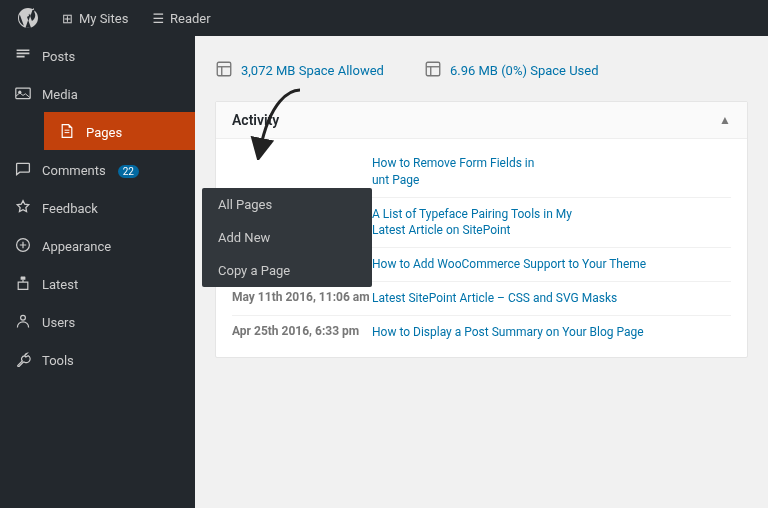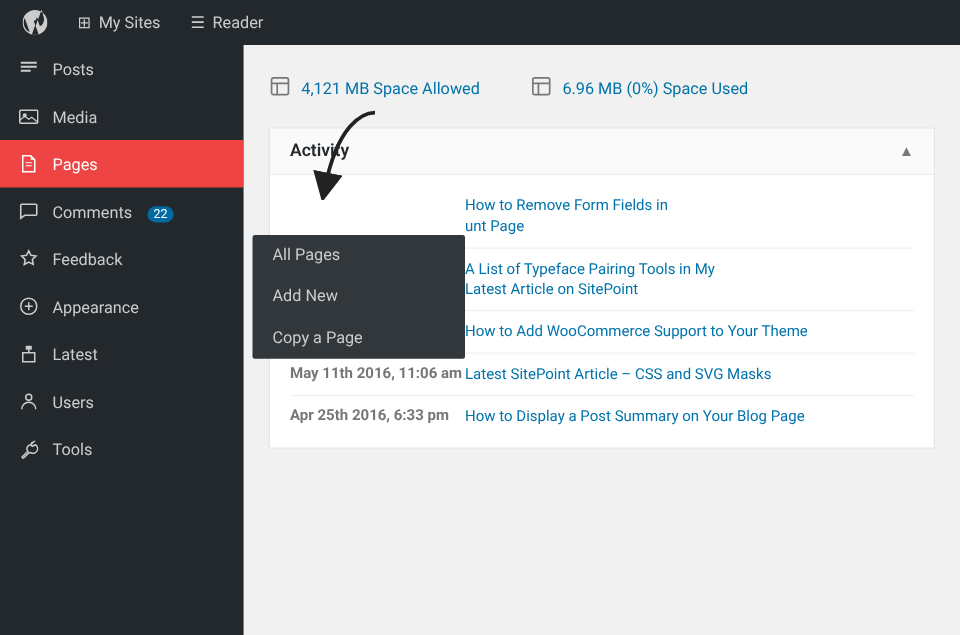--- a/index.html
+++ b/index.html
@@ -58,21 +58,21 @@
       display: flex;
       align-items: flex-end;
       gap: 10px;
       padding: 10px 14px;
       color: #ccc;
       font-size: 13px;
       cursor: pointer;
       position: relative;
       text-decoration: none;
     }
-    .sidebar-item.active { color: #fff; background: #ef4444; }
+    .sidebar-item.active { color: #fff; background: #c2410c; margin-left: 44px; }
     .sidebar-item .icon {
       width: 18px;
       height: 18px;
       display: flex;
       align-items: center;
       justify-content: center;
       font-size: 16px;
       flex-shrink: 0;
     }
     .sidebar-item .badge {
@@ -328,21 +328,21 @@
 
     <div class="stats-bar">
       <div class="stat-item">
         <span class="stat-icon">
           <svg width="18" height="18" viewBox="0 0 24 24" fill="none" stroke="#777" stroke-width="1.8">
               <rect x="3" y="3" width="18" height="18" rx="2"></rect>
               <path d="M3 9h18"></path>
               <path d="M9 21V9"></path>
             </svg>
         </span>
-        <span>4,121 MB Space Allowed</span>
+        <span>3,072 MB Space Allowed</span>
       </div>
       <div class="stat-item">
         <span class="stat-icon">
           <svg width="18" height="18" viewBox="0 0 24 24" fill="none" stroke="#777" stroke-width="1.8">
               <rect x="3" y="3" width="18" height="18" rx="2"></rect>
               <path d="M3 9h18"></path>
               <path d="M9 21V9"></path>
             </svg>
         </span>
         <span>6.96 MB (0%) Space Used</span>

